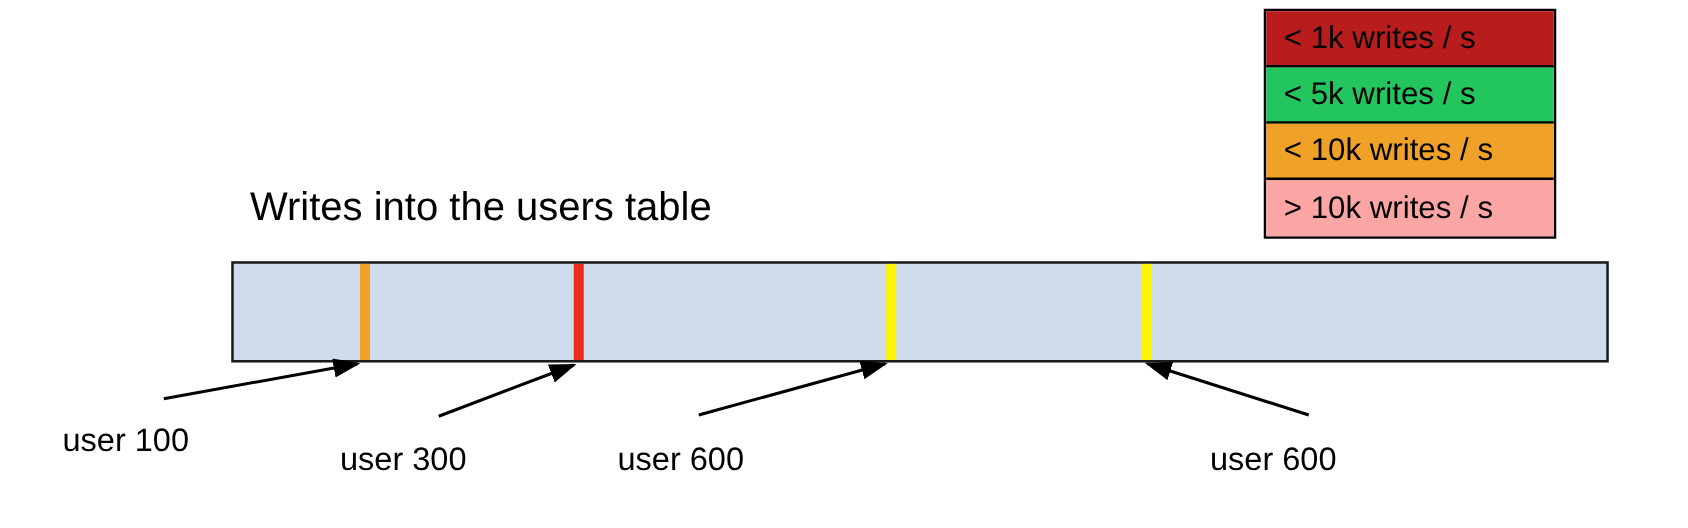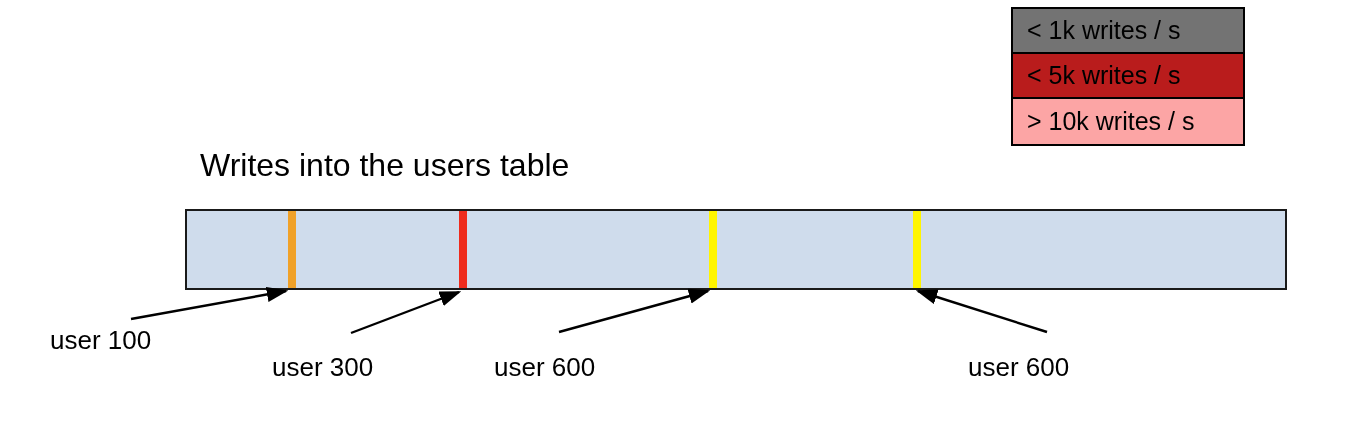--- a/index.html
+++ b/index.html
@@ -98,25 +98,28 @@
     line-height: 30px;
     white-space: nowrap;
   }
 </style>
 </head>
 <body style="background: rgb(255, 255, 255);">
 
 <div id="diagram-root">
 
   <div class="legend" style="border-color: rgb(0, 0, 0);">
-    <div class="legend-row" style="background: #737373;">
+    <div class="legend-row" style="background: #b91c1c;">
       <span class="legend-label">&lt; 1k writes / s</span>
     </div>
-    <div class="legend-row" style="background: #b91c1c;">
+    <div class="legend-row" style="background: #22c55e;">
       <span class="legend-label">&lt; 5k writes / s</span>
+    </div>
+    <div class="legend-row" style="background: rgb(240, 161, 40);">
+      <span class="legend-label">&lt; 10k writes / s</span>
     </div>
     <div class="legend-row" style="background: #fca5a5;">
       <span class="legend-label">&gt; 10k writes / s</span>
     </div>
   </div>
 
   <div class="diagram-title">Writes into the users table</div>
 
   <div class="bar" id="users-bar" style="left: 185px; top: 209px; width: 1102px; height: 81px; background: rgb(207, 220, 236); border-color: rgb(26, 26, 26);">
       <div class="stripe" style="left: 101px; width: 8px; background: rgb(240, 161, 40);"></div>
@@ -130,18 +133,18 @@
       <marker id="arrowhead" markerWidth="9" markerHeight="9" refX="8" refY="3.2" orient="auto" markerUnits="strokeWidth">
         <path d="M0,0 L9,3.2 L0,6.4 z" fill="#000000"></path>
       </marker>
     </defs>
   <line x1="131" y1="319" x2="286" y2="291" stroke="#000000" stroke-width="2.4" marker-end="url(#arrowhead)"></line>
       <line x1="351" y1="333" x2="459" y2="292" stroke="#000000" stroke-width="2.4" marker-end="url(#arrowhead)"></line>
       <line x1="559" y1="332" x2="708" y2="291" stroke="#000000" stroke-width="2.4" marker-end="url(#arrowhead)"></line>
       <line x1="1047" y1="332" x2="918" y2="291" stroke="#000000" stroke-width="2.4" marker-end="url(#arrowhead)"></line>
     </svg>
 
-  <div class="user-label" style="left:50px; top:325px;">user 100</div>
+  <div class="user-label" style="left:50px; top:337px;">user 100</div>
   <div class="user-label" style="left:272px; top:352px;">user 300</div>
   <div class="user-label" style="left:494px; top:352px;">user 600</div>
   <div class="user-label" style="left:968px; top:352px;">user 600</div>
 
 </div>
 
 </body></html>

